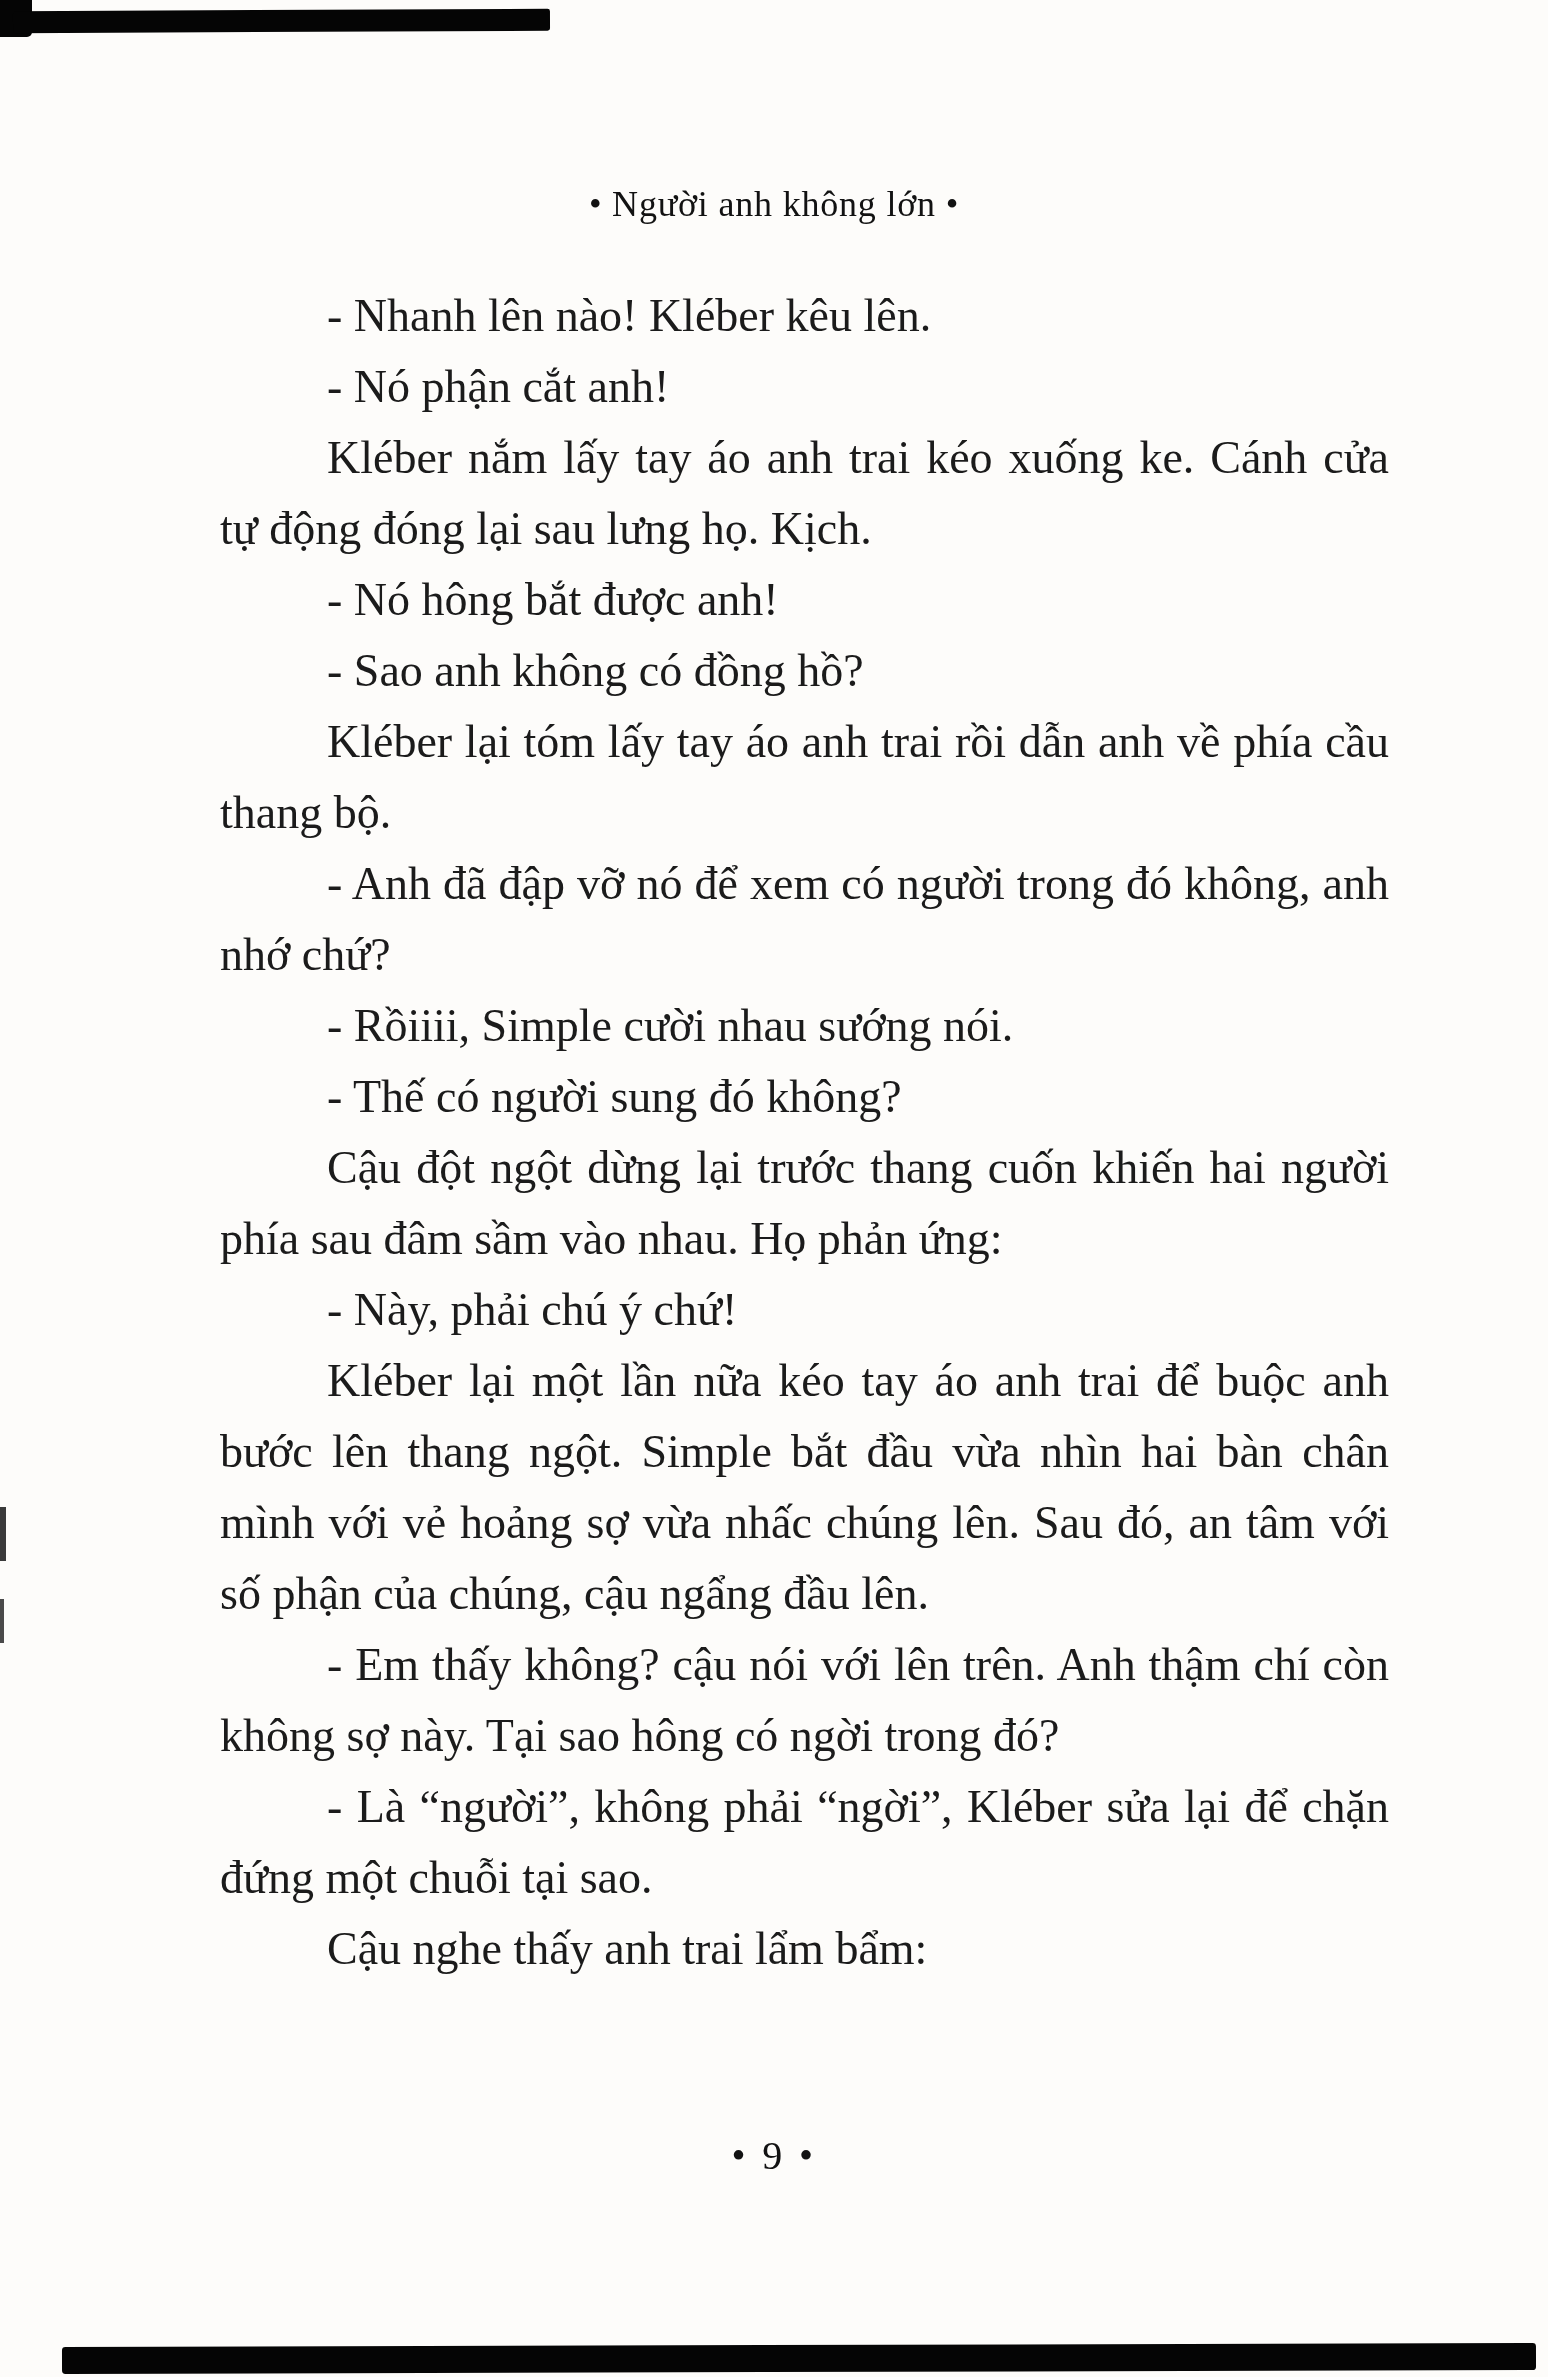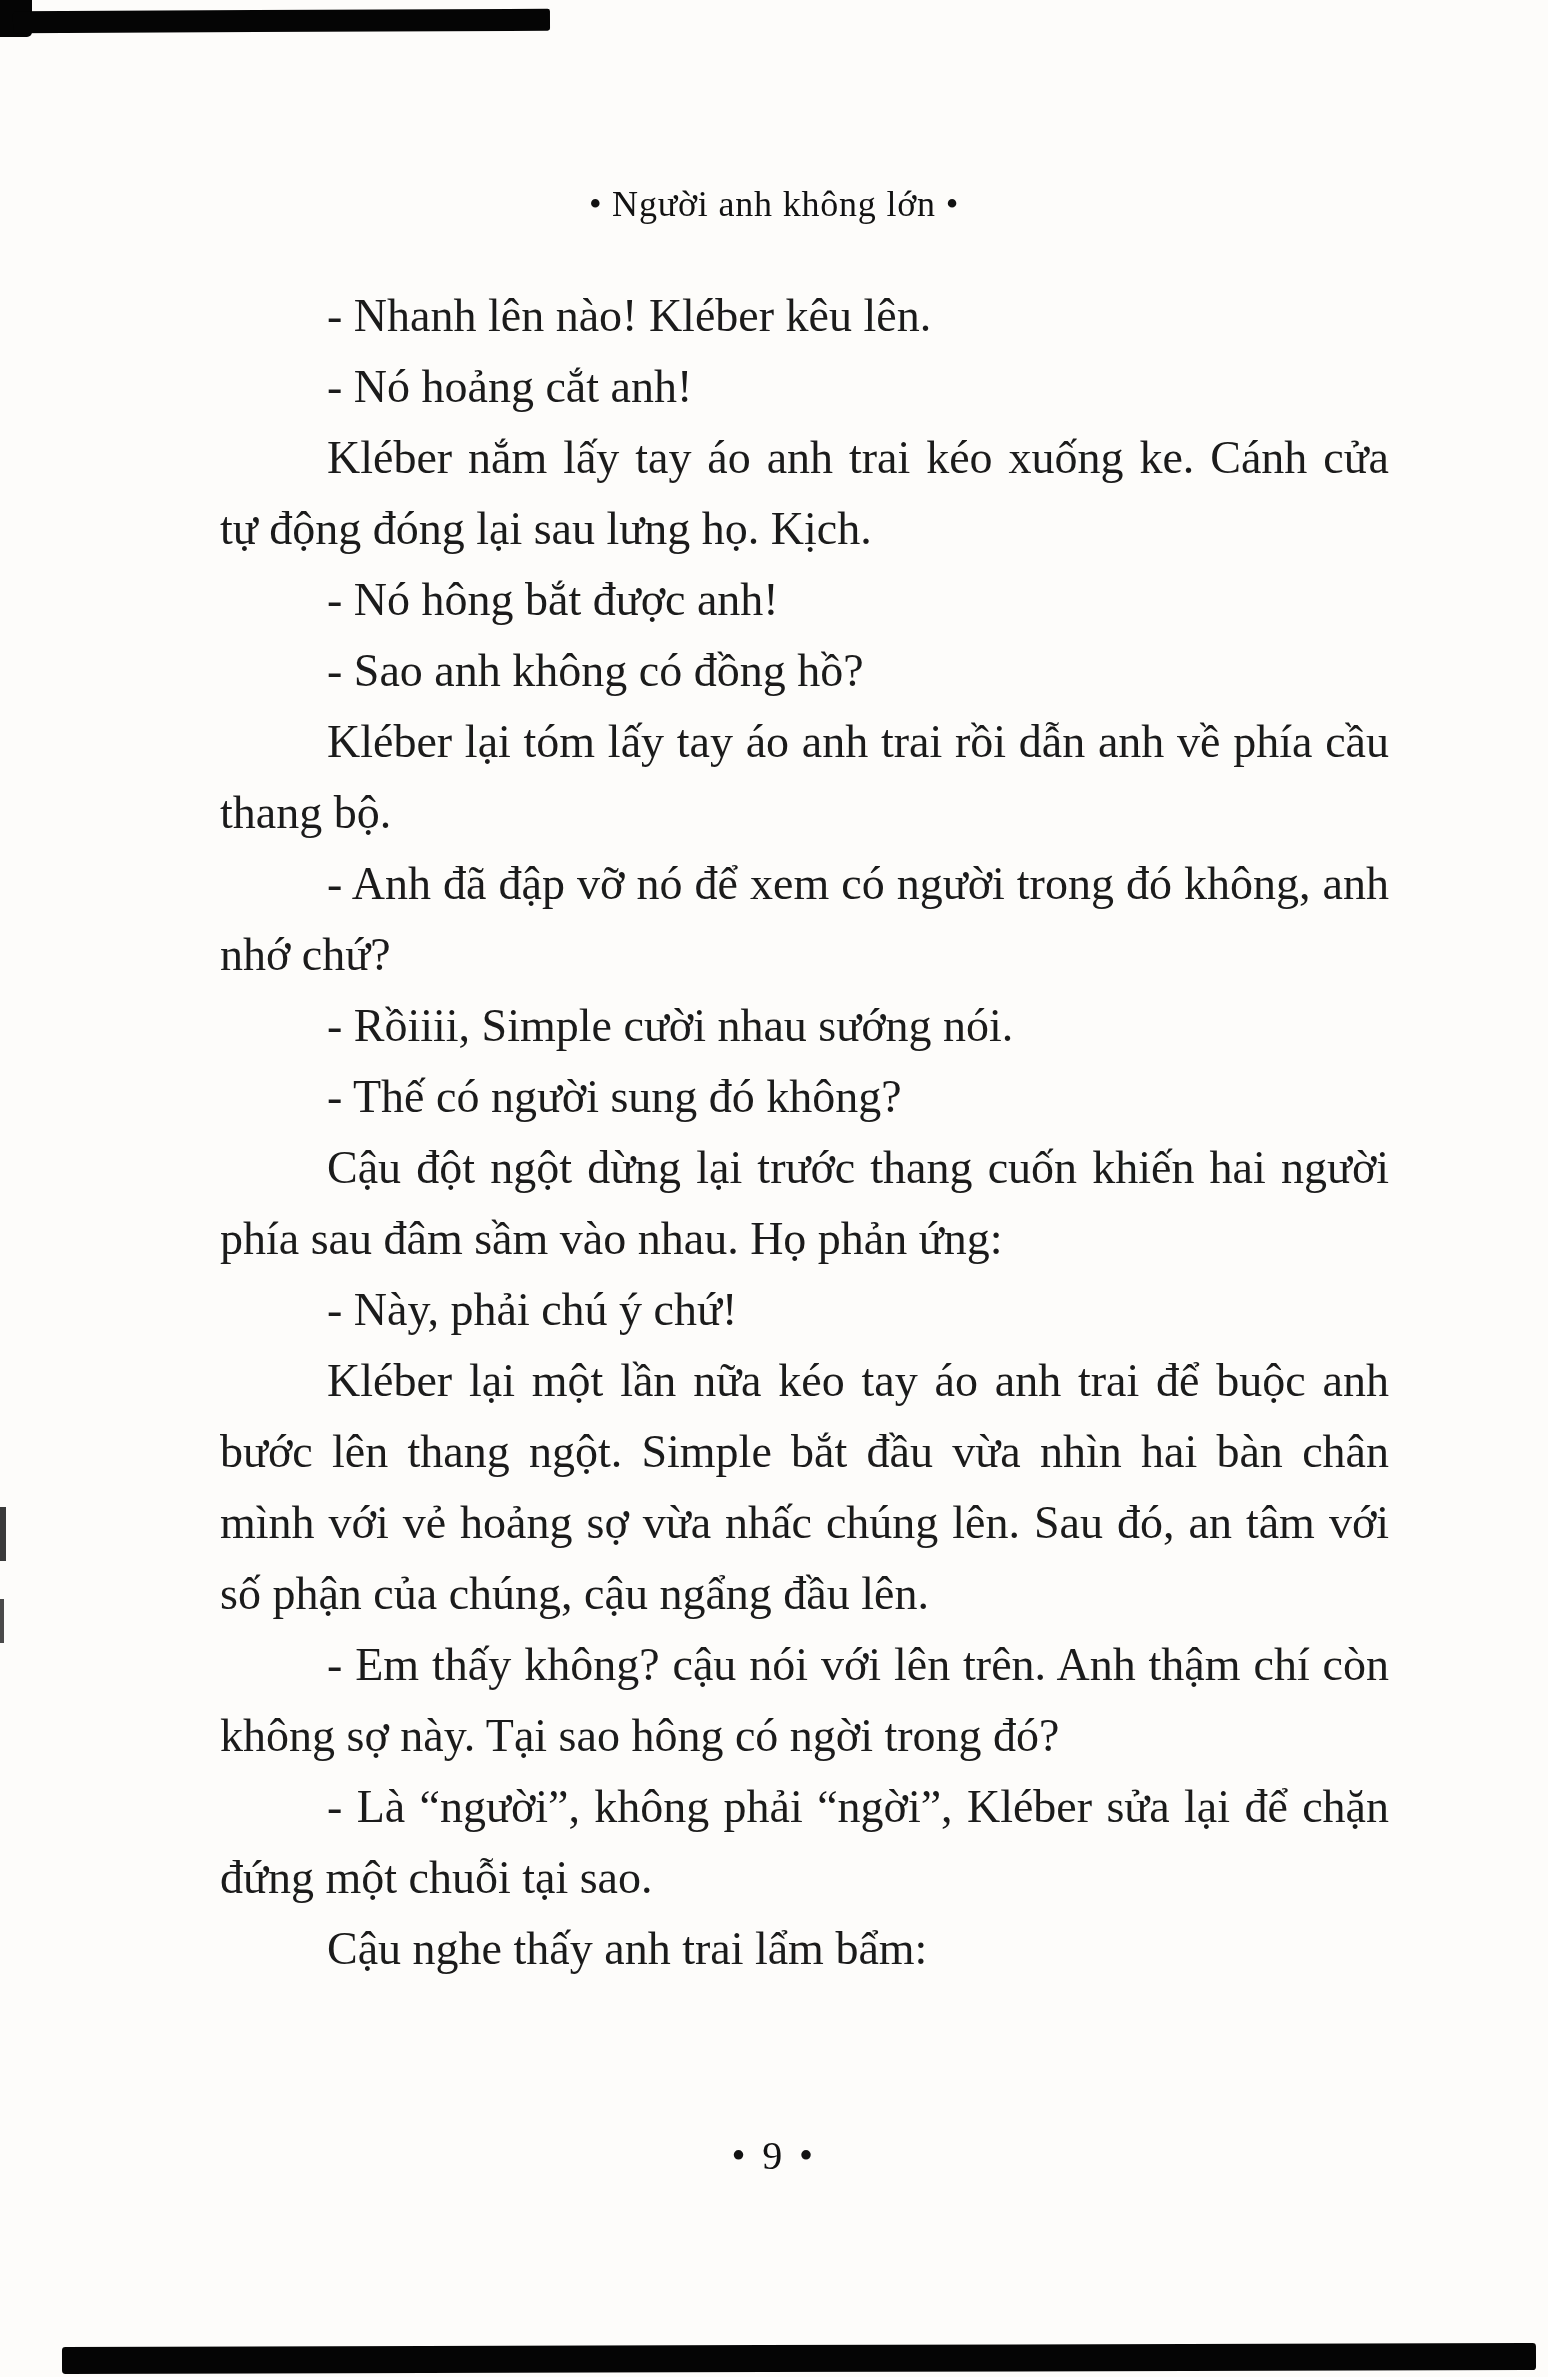--- a/index.html
+++ b/index.html
@@ -104,21 +104,21 @@
 <div class="page">
 
   <div class="artifact artifact-top-corner"></div>
   <div class="artifact artifact-top"></div>
 
   <div class="running-head">• Người anh không lớn •</div>
 
   <div class="body-text">
 
   <p class="para">- Nhanh lên nào! Kléber kêu lên.</p>
-      <p class="para">- Nó hoảng cắt anh!</p>
+      <p class="para">- Nó phận cắt anh!</p>
       <p class="para">Kléber nắm lấy tay áo anh trai kéo xuống ke. Cánh cửa tự động đóng lại sau lưng họ. Kịch.</p>
       <p class="para">- Nó hông bắt được anh!</p>
       <p class="para">- Sao anh không có đồng hồ?</p>
       <p class="para">Kléber lại tóm lấy tay áo anh trai rồi dẫn anh về phía cầu thang bộ.</p>
       <p class="para">- Anh đã đập vỡ nó để xem có người trong đó không, anh nhớ chứ?</p>
       <p class="para">- Rồiiii, Simple cười nhau sướng nói.</p>
       <p class="para">- Thế có người sung đó không?</p>
       <p class="para">Cậu đột ngột dừng lại trước thang cuốn khiến hai người phía sau đâm sầm vào nhau. Họ phản ứng:</p>
       <p class="para">- Này, phải chú ý chứ!</p>
       <p class="para">Kléber lại một lần nữa kéo tay áo anh trai để buộc anh bước lên thang ngột. Simple bắt đầu vừa nhìn hai bàn chân mình với vẻ hoảng sợ vừa nhấc chúng lên. Sau đó, an tâm với số phận của chúng, cậu ngẩng đầu lên.</p>

